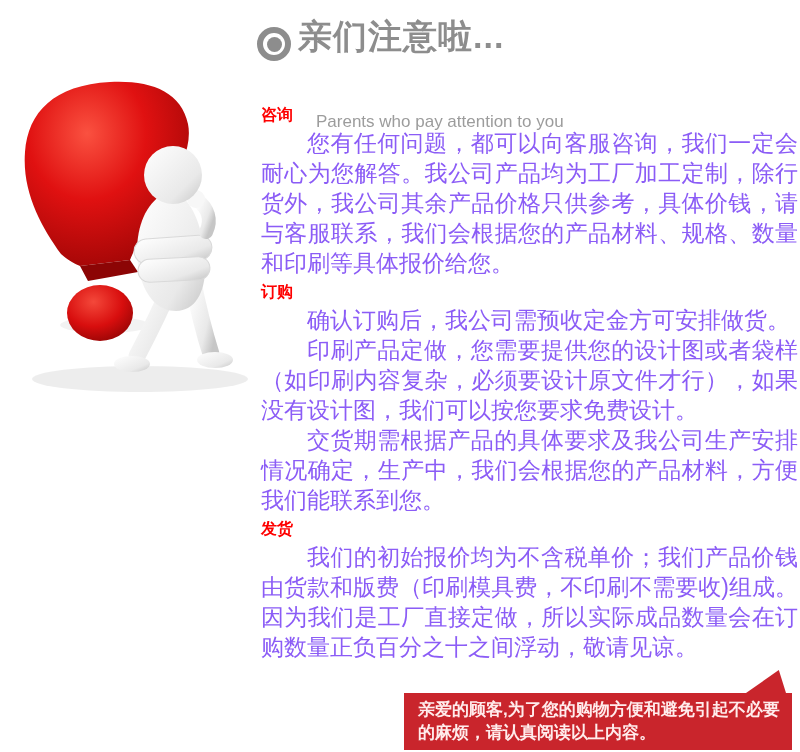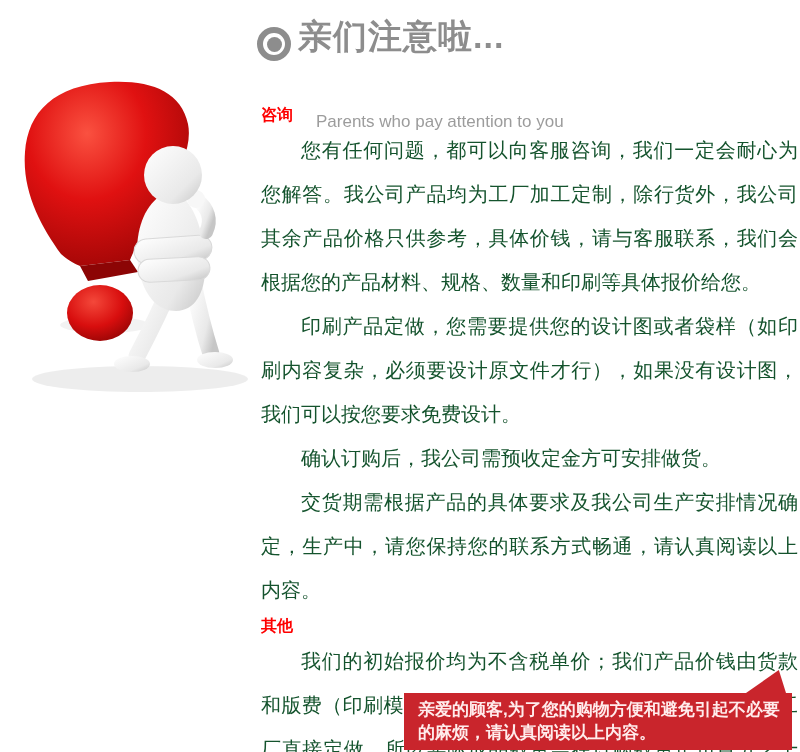--- a/index.html
+++ b/index.html
@@ -39,23 +39,23 @@
   
   .content {
     position: absolute; left: 261px; top: 101px; width: 537px;
     color: #161616;
   }
   .sec-heading {
     font-size: 16px; font-weight: bold; color: #fe0000;
     line-height: 27px;
   }
   .para {
-    font-size: 20px; line-height: 44px;
+    font-size: 23px; line-height: 30px;
     text-indent: 2em; text-align: justify;
-    color: #14532d;
+    color: #8b5cf6;
   }
 
   
   .notice {
     position: absolute; left: 404px; top: 693px; width: 388px;
     background: #c9252c; color: #ffecec;
     font-size: 17px; font-weight: bold; line-height: 23px;
     padding: 5px 10px 6px 14px;
   }
   .notice-pointer {
@@ -124,27 +124,28 @@
 
     <circle cx="173" cy="95" r="29" fill="url(#wg)"></circle>
   </svg>
 </div>
 
 <div class="content">
 
   <div class="sec-heading">咨询</div>
   <p class="para">您有任何问题，都可以向客服咨询，我们一定会耐心为您解答。我公司产品均为工厂加工定制，除行货外，我公司其余产品价格只供参考，具体价钱，请与客服联系，我们会根据您的产品材料、规格、数量和印刷等具体报价给您。</p>
 
+  <div class="sec-heading">订购</div>
+  <p class="para">确认订购后，我公司需预收定金方可安排做货。</p>
   <p class="para">印刷产品定做，您需要提供您的设计图或者袋样（如印刷内容复杂，必须要设计原文件才行），如果没有设计图，我们可以按您要求免费设计。</p>
-  <p class="para">确认订购后，我公司需预收定金方可安排做货。</p>
 
-  <p class="para">交货期需根据产品的具体要求及我公司生产安排情况确定，生产中，请您保持您的联系方式畅通，请认真阅读以上内容。</p>
+  <p class="para">交货期需根据产品的具体要求及我公司生产安排情况确定，生产中，我们会根据您的产品材料，方便我们能联系到您。</p>
 
+  <div class="sec-heading">发货</div>
 
-  <div class="sec-heading">其他</div>
   <p class="para">我们的初始报价均为不含税单价；我们产品价钱由货款和版费（印刷模具费，不印刷不需要收)组成。因为我们是工厂直接定做，所以实际成品数量会在订购数量正负百分之十之间浮动，敬请见谅。</p>
 
 </div>
 
 <div class="notice">
   <div class="notice-pointer"></div>
   <span>亲爱的顾客,为了您的购物方便和避免引起不必要的麻烦，请认真阅读以上内容。</span>
 </div>
 
 </body></html>

